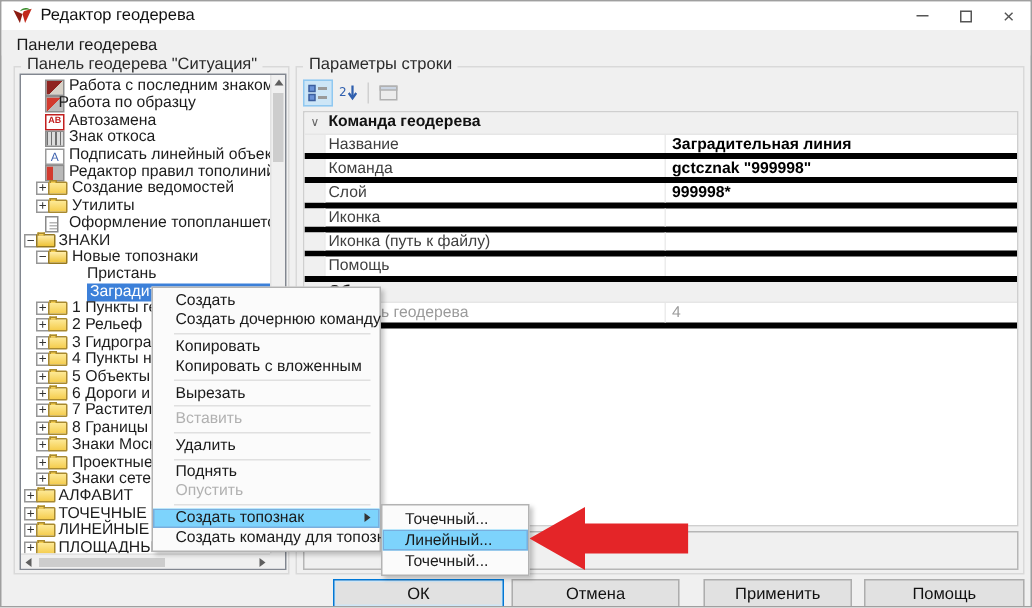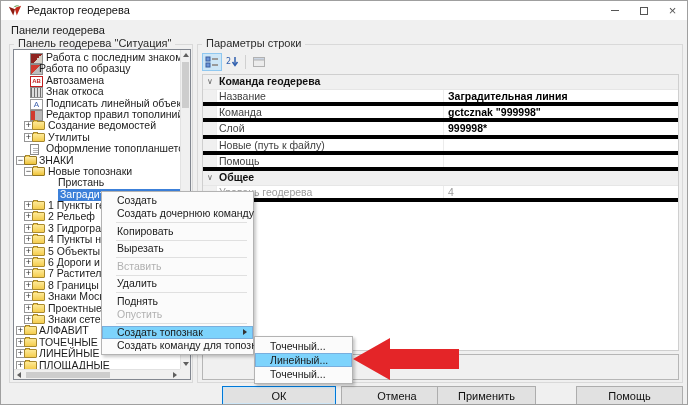--- a/index.html
+++ b/index.html
@@ -321,21 +321,27 @@
           <span class="val bold">gctcznak "999998"</span>
         </div>
         <div class="pg-row">
           <span class="gutter"></span>
           <span class="nm">Слой</span>
           <span class="vdiv"></span>
           <span class="val bold">999998*</span>
         </div>
         <div class="pg-row">
           <span class="gutter"></span>
-          <span class="nm">Новые (путь к файлу)</span>
+          <span class="nm">Иконка</span>
+          <span class="vdiv"></span>
+          <span class="val"></span>
+        </div>
+        <div class="pg-row">
+          <span class="gutter"></span>
+          <span class="nm">Иконка (путь к файлу)</span>
           <span class="vdiv"></span>
           <span class="val"></span>
         </div>
         <div class="pg-row">
           <span class="gutter"></span>
           <span class="nm">Помощь</span>
           <span class="vdiv"></span>
           <span class="val"></span>
         </div>
         <div class="pg-cat">
@@ -350,20 +356,21 @@
         </div>
       </div>
     <div id="desc-box"></div>
   </div>
 
   <div class="menu" id="context-menu">
       <div class="menu-item">Создать</div>
       <div class="menu-item">Создать дочернюю команду</div>
       <div class="menu-sep"></div>
       <div class="menu-item">Копировать</div>
+      <div class="menu-item">Копировать с вложенным</div>
       <div class="menu-sep"></div>
       <div class="menu-item">Вырезать</div>
       <div class="menu-sep"></div>
       <div class="menu-item disabled">Вставить</div>
       <div class="menu-sep"></div>
       <div class="menu-item">Удалить</div>
       <div class="menu-sep"></div>
       <div class="menu-item">Поднять</div>
       <div class="menu-item disabled">Опустить</div>
       <div class="menu-sep"></div>
@@ -374,16 +381,16 @@
       <div class="menu-item">Точечный...</div>
       <div class="menu-item highlight">Линейный...</div>
       <div class="menu-item">Точечный...</div>
     </div>
 
   <div id="red-arrow" style="background: rgb(228, 37, 40);"></div>
 
   <div id="dlg-buttons">
       <div class="dlg-btn default" style="left: 221px; width: 114px;">ОК</div>
       <div class="dlg-btn" style="left: 340px; width: 112px;">Отмена</div>
-      <div class="dlg-btn" style="left: 436px; width: 99px;">Применить</div>
+      <div class="dlg-btn" style="left: 468px; width: 99px;">Применить</div>
       <div class="dlg-btn" style="left: 575px; width: 107px;">Помощь</div>
     </div>
 </div>
 
 </body></html>

